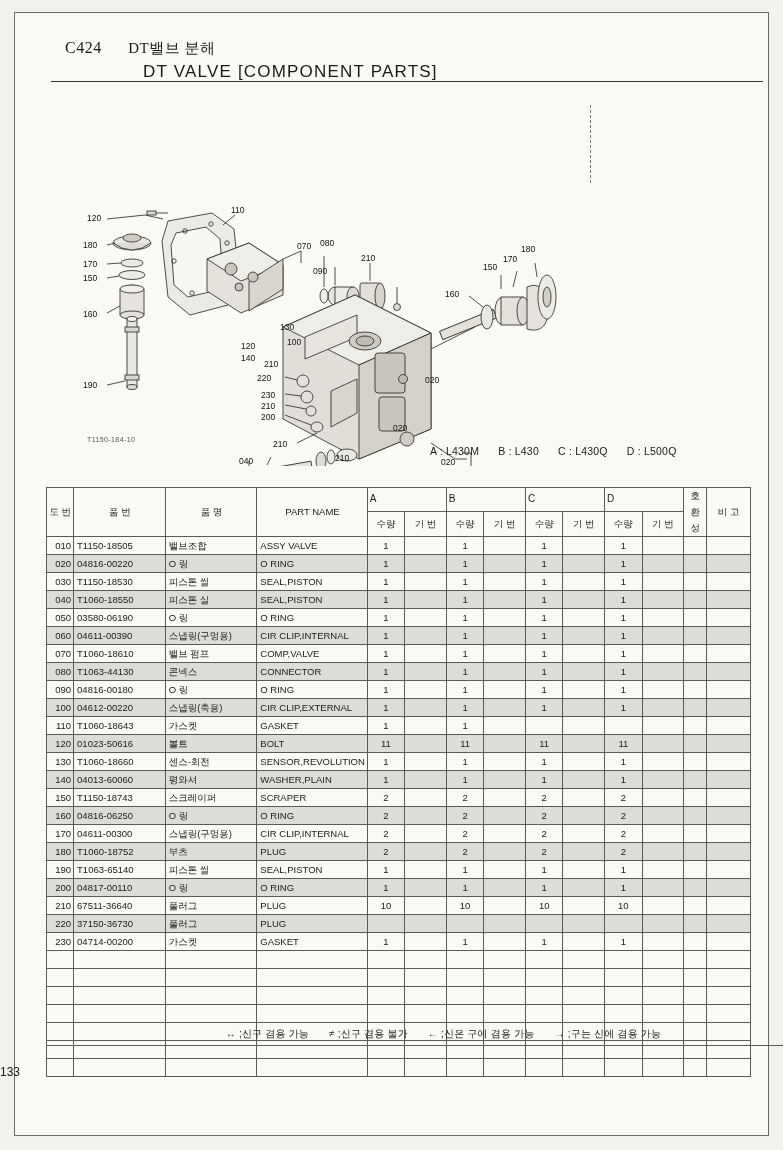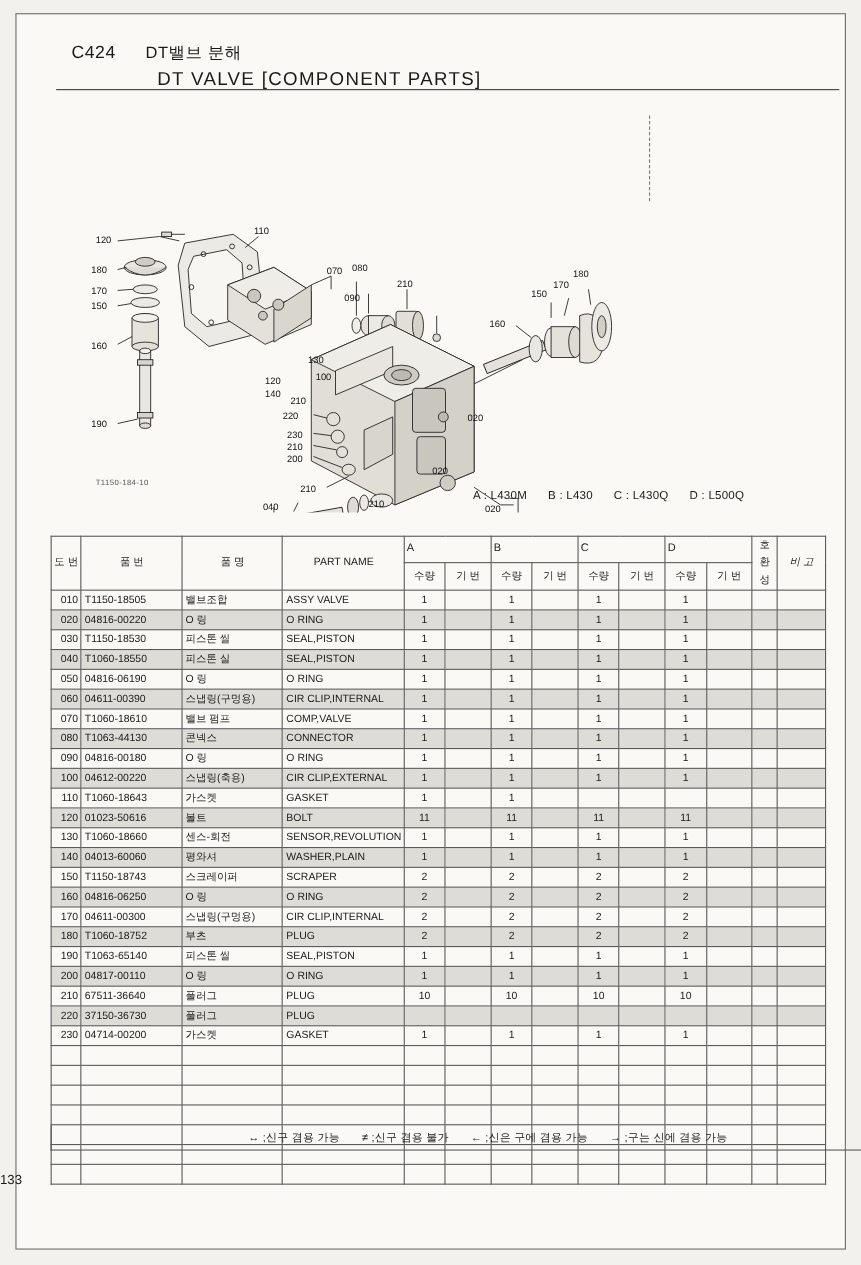--- a/index.html
+++ b/index.html
@@ -33,20 +33,21 @@
 
   
   .header {
     position: absolute;
     left: 50px; top: 26px;
     width: 660px;
   }
   .hdr-line1 {
     font-size: 16px;
     letter-spacing: 0.5px;
+    font-family: Liberation Serif, serif;
   }
   .hdr-code {
     display: inline-block;
     margin-right: 22px;
     font-size: 16px;
   }
   .hdr-kr { font-size: 15px; }
   .hdr-line2 {
     margin-top: 4px;
     margin-left: 78px;
@@ -107,21 +108,21 @@
     overflow: hidden;
     white-space: nowrap;
   }
   .c-no    { width: 26px;  text-align: right; }
   .c-part  { width: 88px;  text-align: left; padding-left: 3px !important; }
   .c-krname{ width: 88px;  text-align: left; padding-left: 3px !important; }
   .c-engname{width: 106px; text-align: left; padding-left: 3px !important; }
   .c-qty   { width: 36px;  text-align: center; }
   .c-ref   { width: 40px;  text-align: center; }
   .c-comp  { width: 22px;  text-align: center; }
-  .c-remark{ width: 42px;  text-align: center; font-style: italic; }
+  .c-remark{ width: 42px;  text-align: center; }
 
   .hdr-tall { height: 34px !important; line-height: 11px; }
   .vert-2 { font-size: 9.5px; }
   .grp-hdr { height: 16px !important; line-height: 15px; font-size: 10px;}
   .sub-hdr { height: 17px !important; }
 
   tr.shade td { background: #dedcd6; }
   tr.blank td { height: 17px; }
 
   
@@ -446,21 +447,21 @@
               <td class="c-ref"></td>
               <td class="c-qty">1</td>
               <td class="c-ref"></td>
               <td class="c-qty">1</td>
               <td class="c-ref"></td>
               <td class="c-comp"></td>
               <td class="c-remark"></td>
             </tr>
             <tr>
               <td class="c-no">050</td>
-              <td class="c-part">04816-06190</td>
+              <td class="c-part">03580-06190</td>
               <td class="c-krname">O 링</td>
               <td class="c-engname">O RING</td>
               <td class="c-qty">1</td>
               <td class="c-ref"></td>
               <td class="c-qty">1</td>
               <td class="c-ref"></td>
               <td class="c-qty">1</td>
               <td class="c-ref"></td>
               <td class="c-qty">1</td>
               <td class="c-ref"></td>

